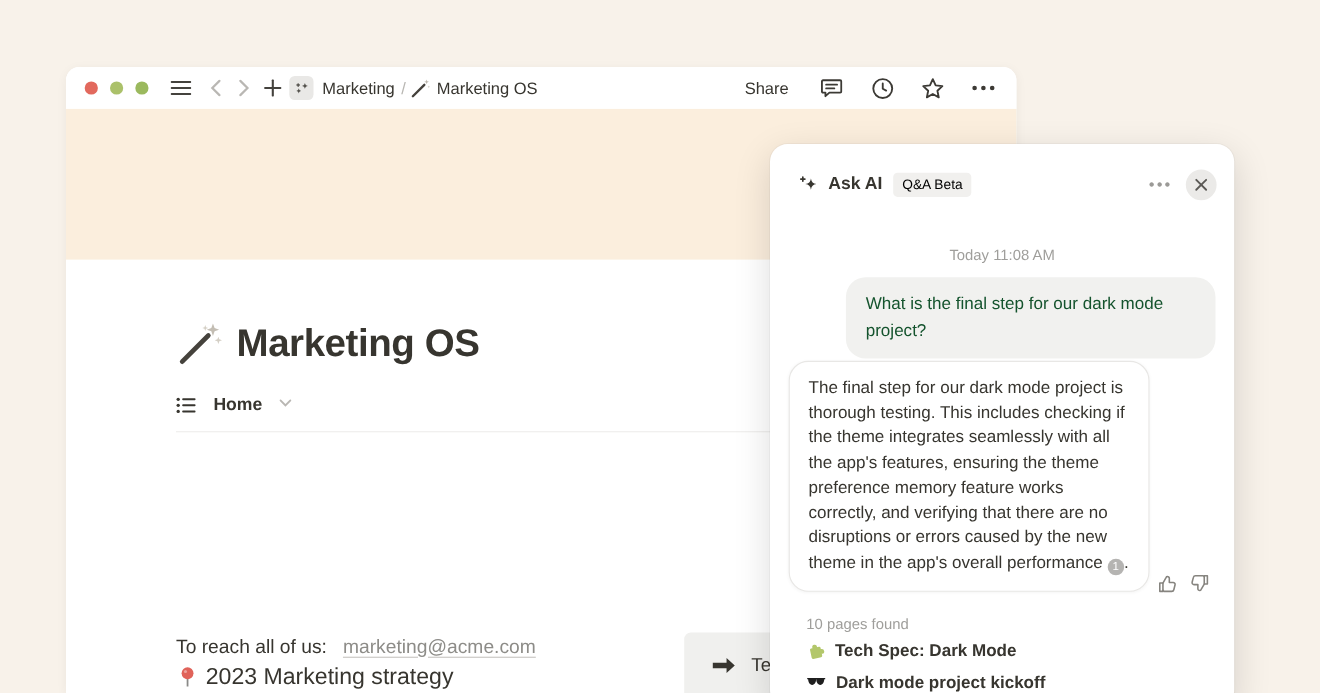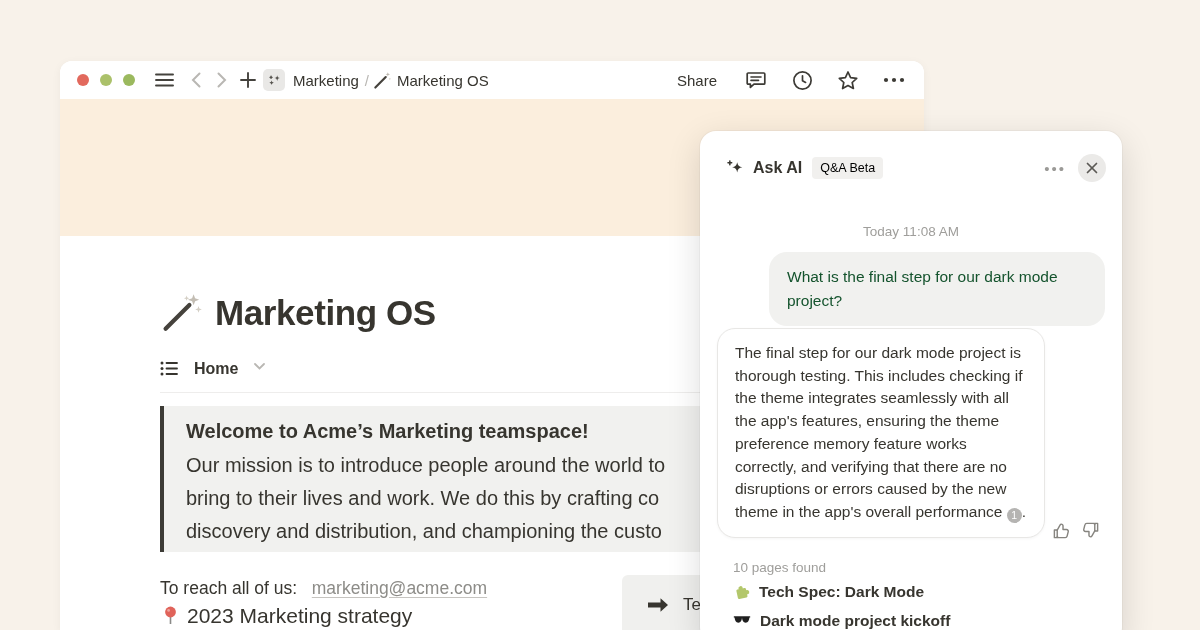--- a/index.html
+++ b/index.html
@@ -200,26 +200,20 @@
       </span>
       <span class="view-label">Home</span>
       <span style="margin-top:3px">
         <svg width="11" height="7" viewBox="0 0 11 7">
             <path d="M1 1l4.5 4.5L10 1" fill="none" stroke="#b9b7b3" stroke-width="1.8" stroke-linecap="round"></path>
           </svg>
       </span>
     </div>
     <div class="divider"></div>
 
-    <div class="callout">
-      <h3>Welcome to Acme’s Marketing teamspace!</h3>
-      <p>Our mission is to introduce people around the world to</p>
-      <p>bring to their lives and work. We do this by crafting co</p>
-      <p>discovery and distribution, and championing the custo</p>
-    </div>
 
     <div class="contact-row">
       <span class="contact-label">To reach all of us:</span>
       <span>&nbsp;</span>
       <span class="contact-link">marketing@acme.com</span>
     </div>
 
     <div class="pin-row">
       <span>
         <svg width="15" height="20" viewBox="0 0 15 20">

